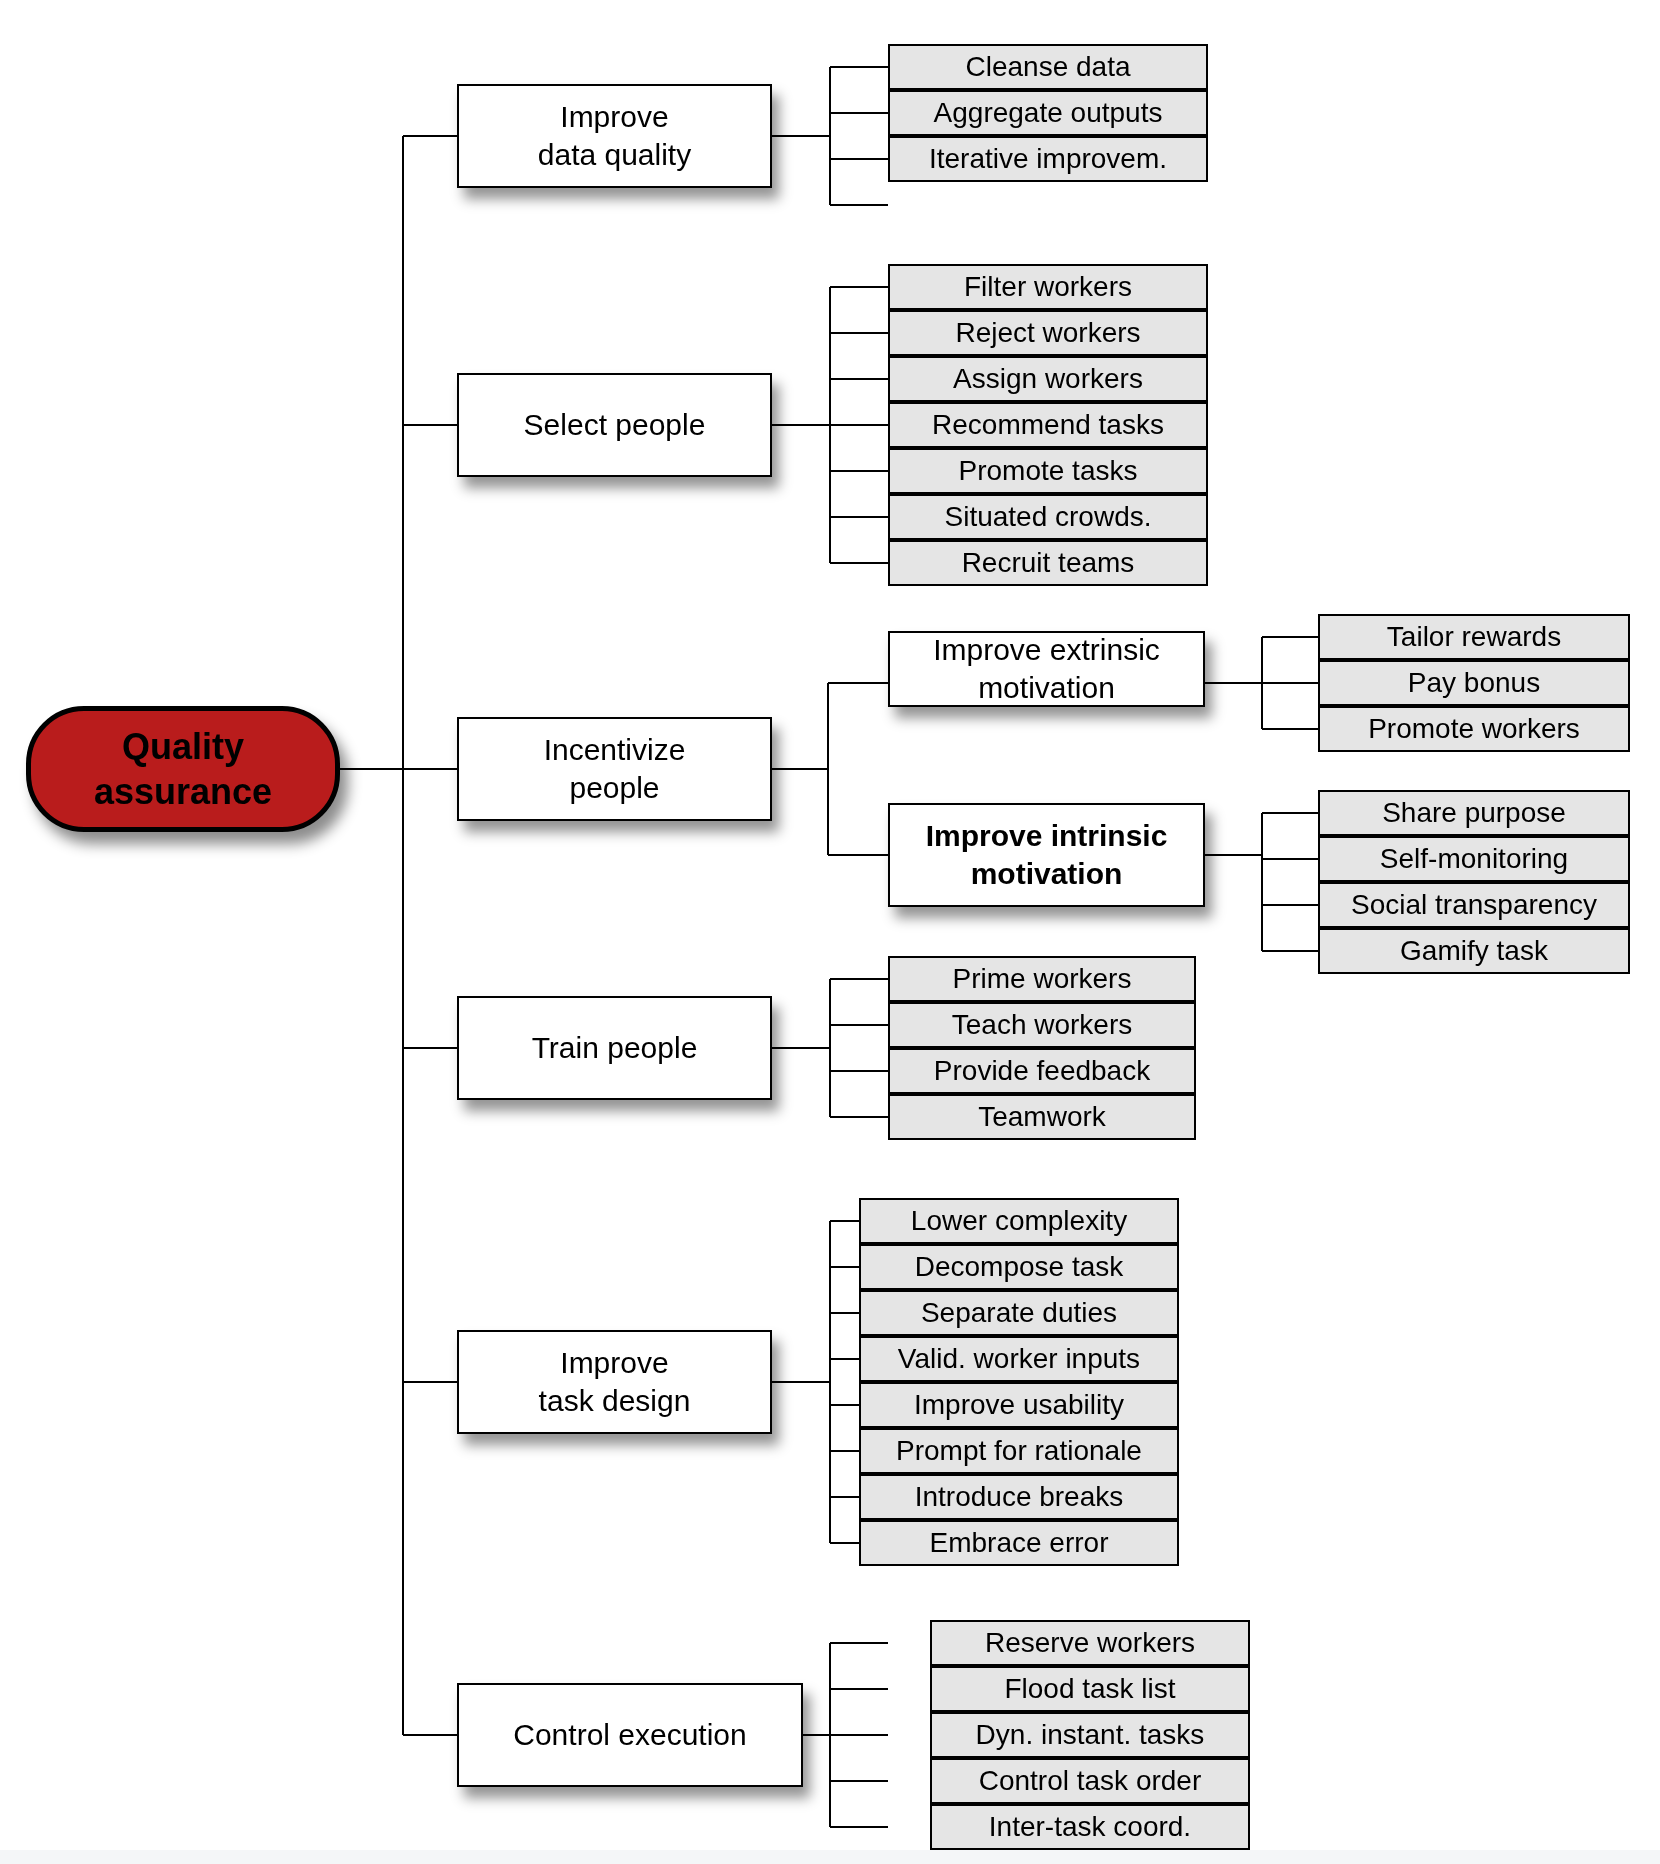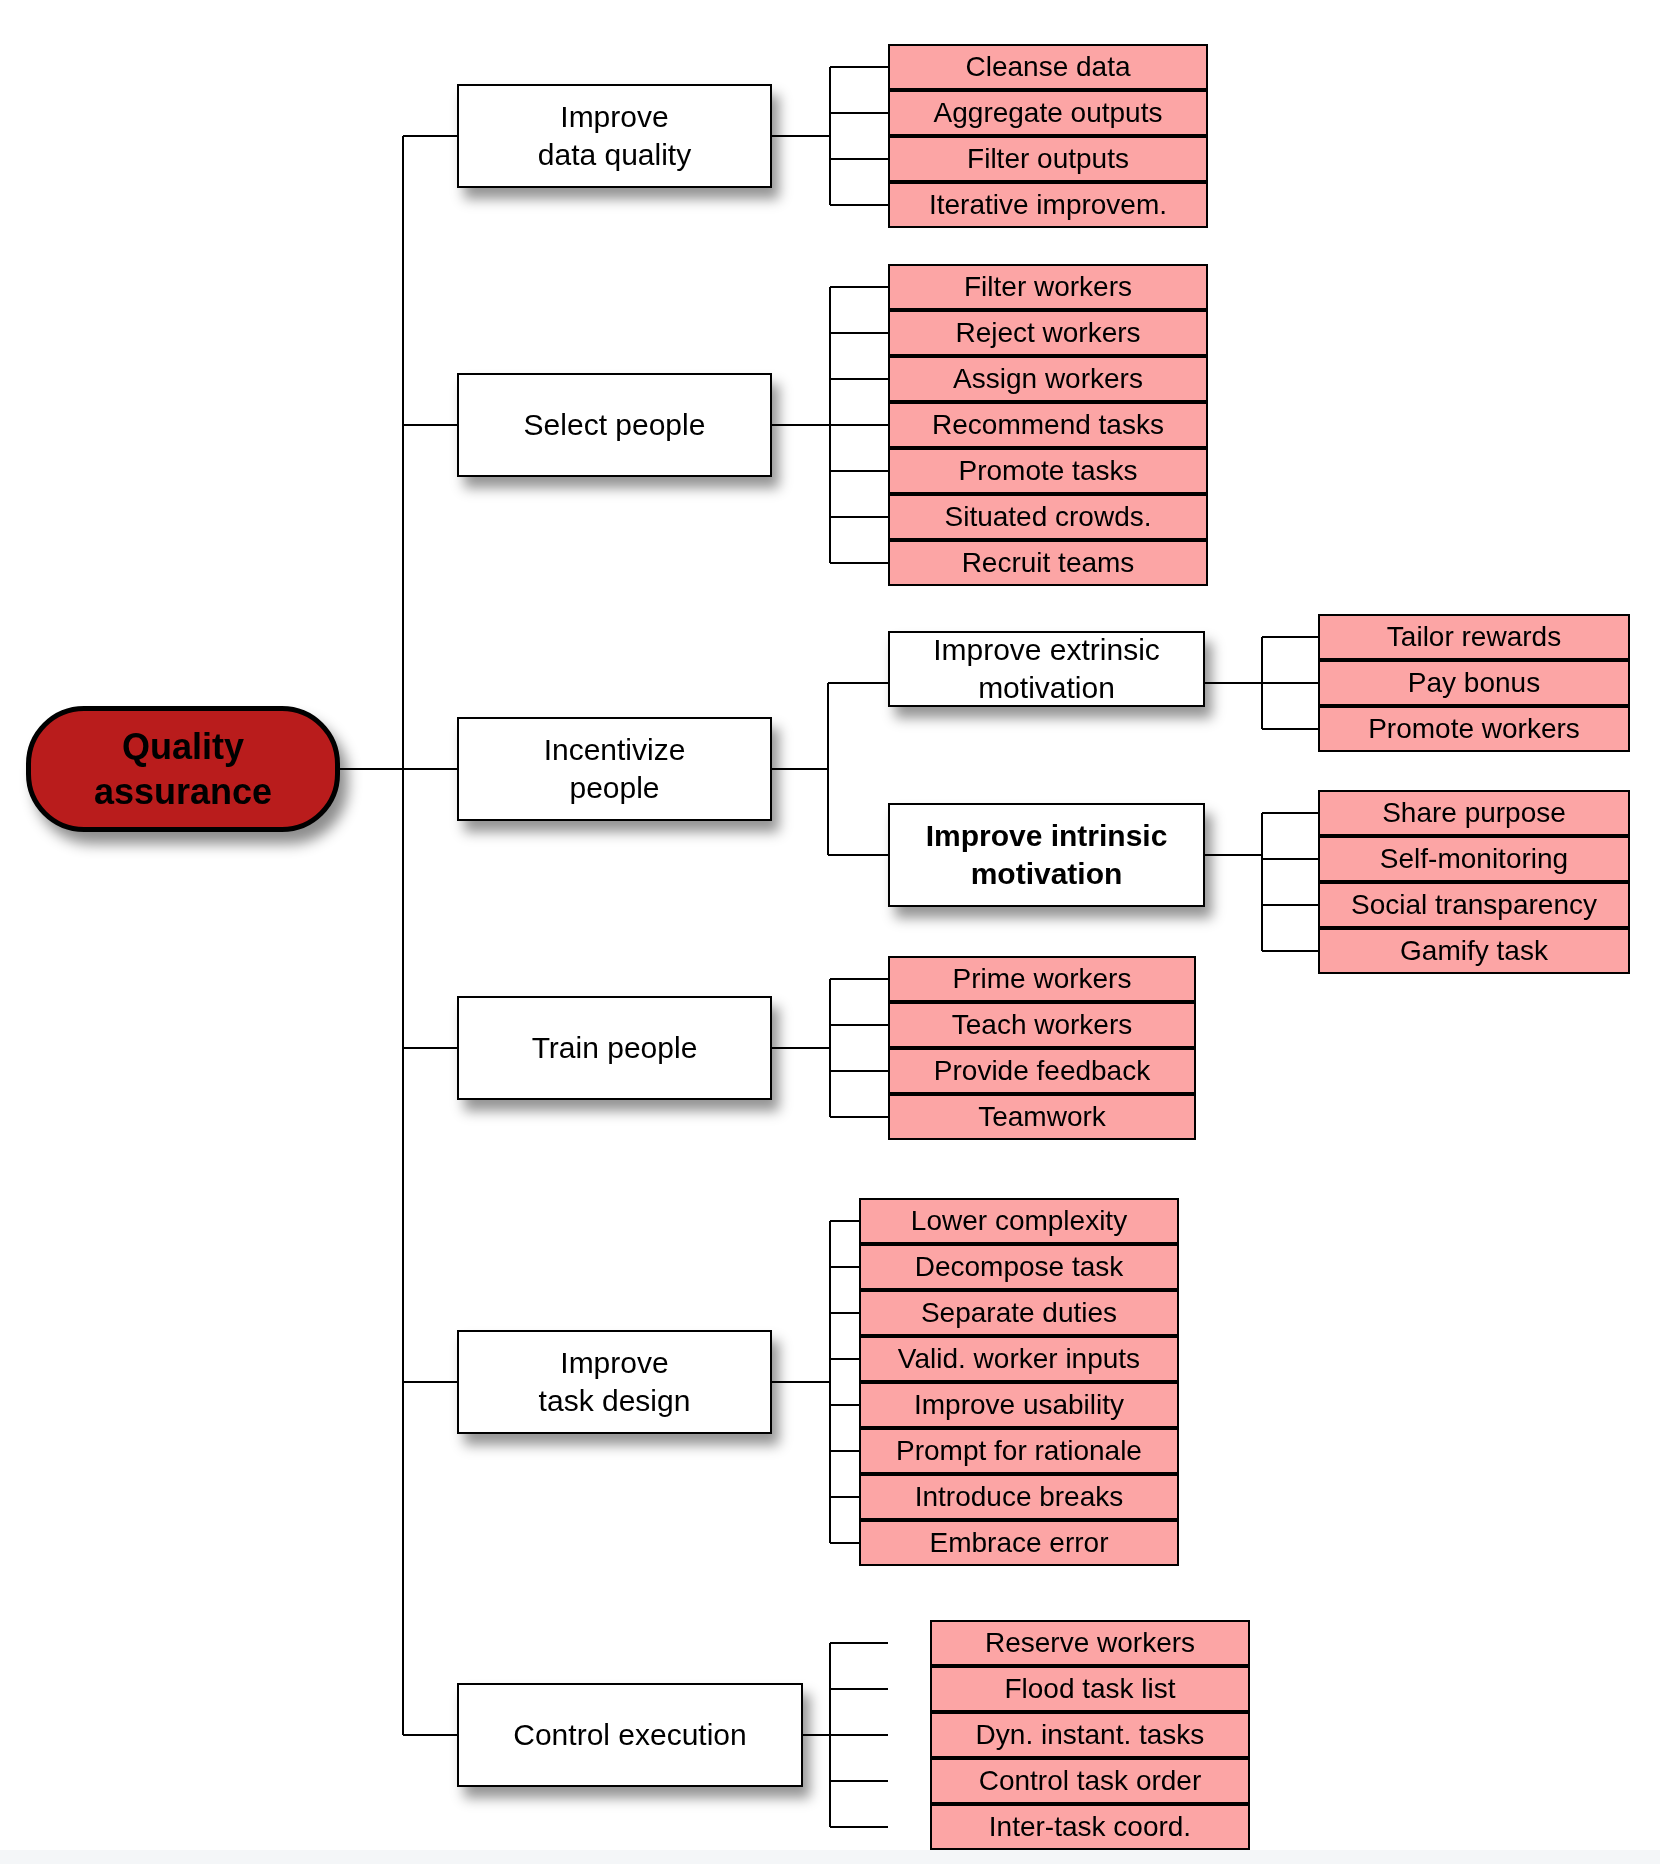--- a/index.html
+++ b/index.html
@@ -23,21 +23,21 @@
   }
   
   .stack {
     position: absolute;
     z-index: 2;
   }
   .row {
     box-sizing: border-box;
     height: 46px;
     border: 2px solid #000;
-    background: #fca5a5;
+    background: #e5e5e5;
     display: flex;
     align-items: center;
     justify-content: center;
     font-size: 28px;
     line-height: 1;
     white-space: nowrap;
   }
   
   .node {
     position: absolute;
@@ -124,21 +124,20 @@
   <div class="node" style="left:457px; top:1683px; width:346px; height:104px;">Control execution</div>
 
   <div class="node" style="left:888px; top:631px; width:317px; height:76px;">Improve extrinsic
 motivation</div>
   <div class="node" style="left:888px; top:803px; width:317px; height:104px;font-weight:bold;">Improve intrinsic
 motivation</div>
 
   <div class="stack" style="left:888px; top:44px; width:320px;">
     <div class="row">Cleanse data</div>
     <div class="row">Aggregate outputs</div>
-    <div class="row">Filter outputs</div>
     <div class="row">Iterative improvem.</div>
   </div>
 
   <div class="stack" style="left:888px; top:264px; width:320px;">
     <div class="row">Filter workers</div>
     <div class="row">Reject workers</div>
     <div class="row">Assign workers</div>
     <div class="row">Recommend tasks</div>
     <div class="row">Promote tasks</div>
     <div class="row">Situated crowds.</div>

